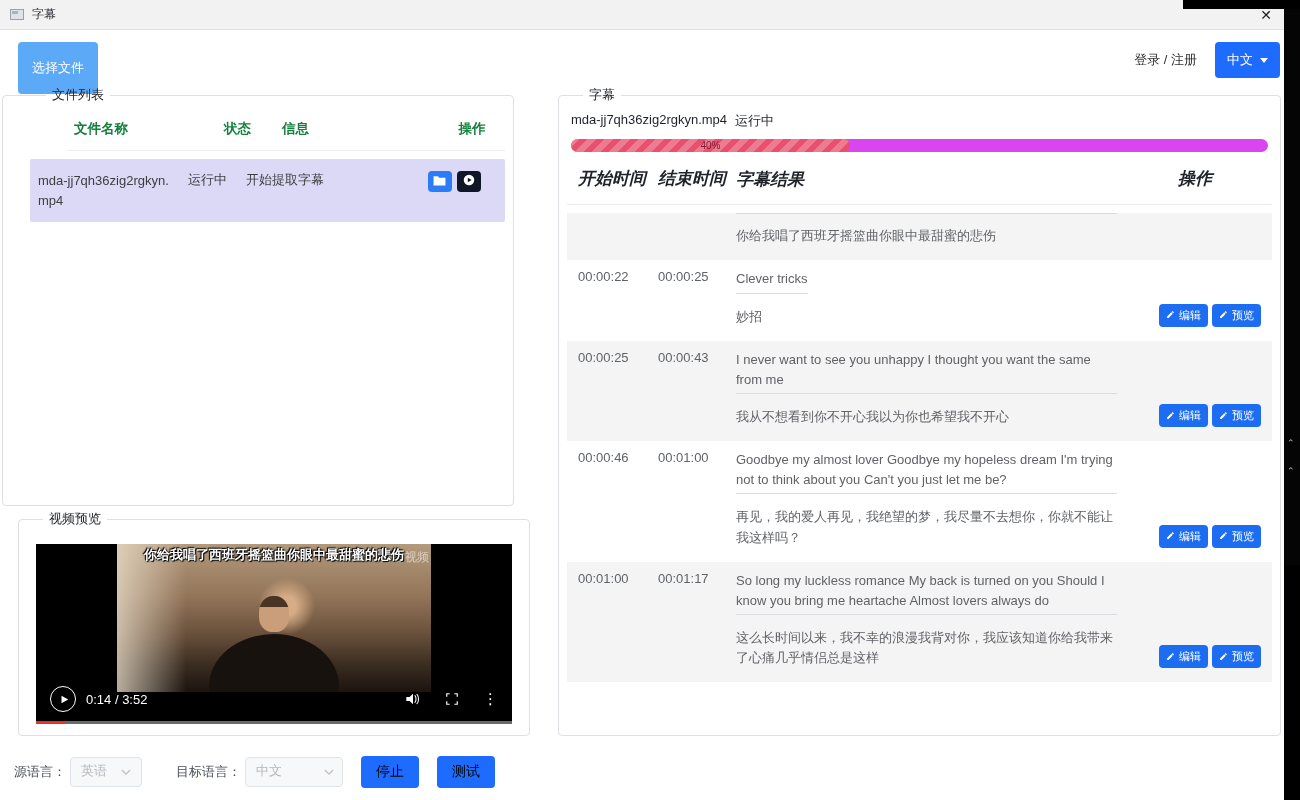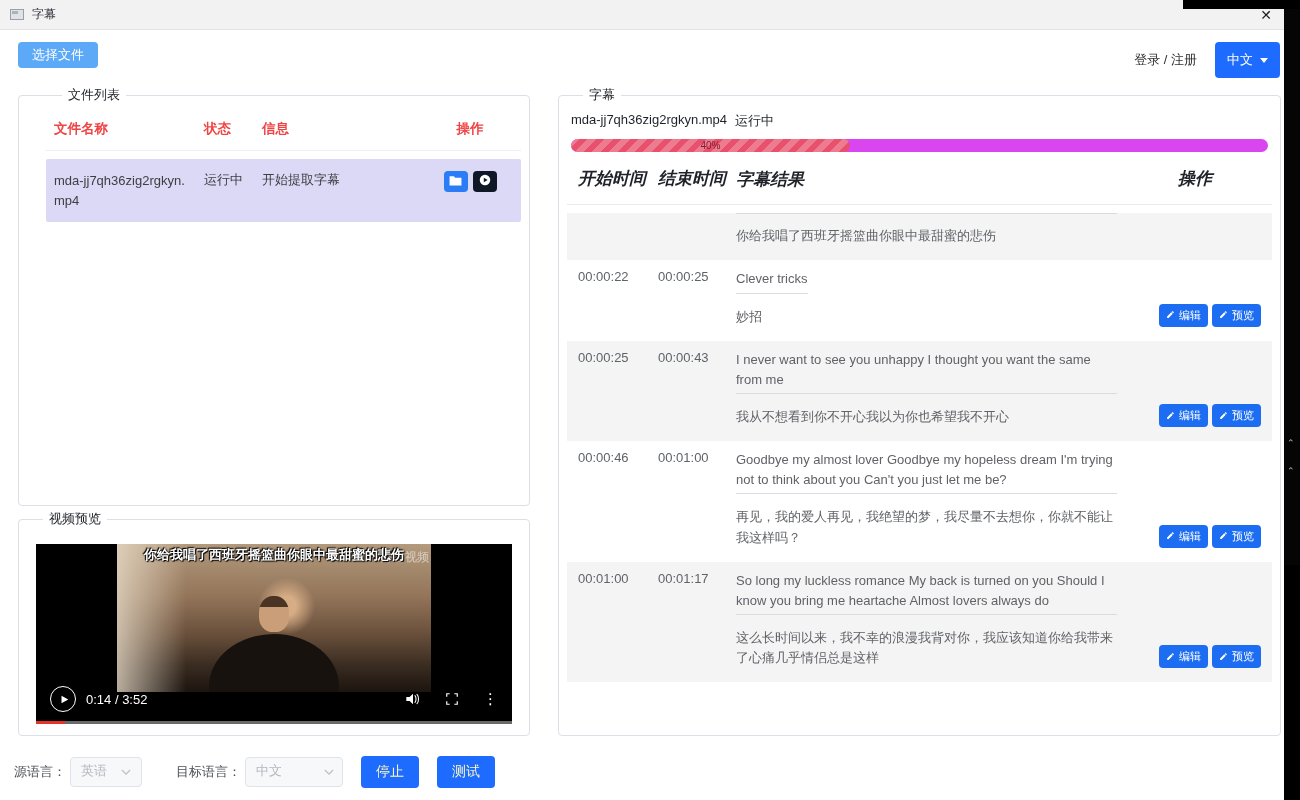--- a/index.html
+++ b/index.html
@@ -19,36 +19,36 @@
   .close-btn { position:absolute; right:12px; top:6px; font-size:14px; color:#222; cursor:pointer; line-height:18px; }
 
   .top-notch { position:absolute; right:0; top:0; width:117px; height:9px; background:#000; z-index:6; }
 
   
   .side-strip { position:absolute; right:0; top:0; width:16px; height:565px; background:#050505; z-index:5; }
   .strip-icon { position:absolute; left:3px; color:#b9bec4; font-size:9px; }
 
   
   .toolbar { position:absolute; left:0; top:38px; width:1284px; height:42px; }
-  .btn-select-file { position:absolute; left:18px; top:4px; background:#5ca9f8; color:#fff; font-size:13px; border:none; border-radius:4px; padding:4px 14px; cursor:pointer; }
+  .btn-select-file { position:absolute; left:18px; top:4px; background:#5ca9f8; color:#fff; font-size:13px; border:none; border-radius:4px; padding:17px 14px; cursor:pointer; }
   .toolbar-right { position:absolute; right:4px; top:4px; display:flex; align-items:center; gap:18px; }
   .login-link { font-size:13px; color:#303133; cursor:pointer; }
   .btn-lang { background:#1e6bff; color:#fff; font-size:13px; border:none; border-radius:4px; padding:9px 12px; cursor:pointer; display:flex; align-items:center; gap:7px; }
   .caret-down { width:0; height:0; border-left:4px solid transparent; border-right:4px solid transparent; border-top:5px solid #fff; display:inline-block; }
 
   
   fieldset { position:absolute; border:1px solid #dcdfe6; border-radius:4px; background:#fff; padding:0 8px 8px; }
   legend { font-size:13px; color:#1f2329; padding:0 6px; margin-left:16px; }
 
-  #fs-files { left:18px; top:86px; width:512px; height:420px;padding-left:27px; }
+  #fs-files { left:2px; top:86px; width:512px; height:420px;padding-left:27px; }
   #fs-video { left:18px; top:510px; width:512px; height:226px; }
   #fs-subs  { left:558px; top:86px; width:723px; height:650px; }
 
   
-  .fl-header { display:flex; font-size:13.5px; font-weight:bold; color:#ef4444; padding:16px 8px 12px; border-bottom:1px solid #ebeef5; }
+  .fl-header { display:flex; font-size:13.5px; font-weight:bold; color:#15803d; padding:16px 8px 12px; border-bottom:1px solid #ebeef5;margin-left:36px; }
   .fh-name{width:150px}.fh-status{width:58px}.fh-info{width:165px}.fh-action{flex:1;text-align:center}
   .fl-row { display:flex; background:#dcd9f6; padding:12px 8px; font-size:13px; color:#3c4043; margin-top:8px; border-radius:2px; cursor:pointer; }
   .fr-name{width:150px; word-break:break-all; line-height:1.5; padding-right:14px;}
   .fr-status{width:58px}.fr-info{width:165px}
   .fr-action{flex:1; display:flex; justify-content:center; align-items:flex-start; gap:5px;}
   .icon-btn { width:24px; height:21px; border:none; border-radius:4px; display:flex; align-items:center; justify-content:center; cursor:pointer; }
   .icon-btn.folder { background:#2a7cf7; }
   .icon-btn.play { background:#101828; }
 
   
@@ -74,21 +74,21 @@
   .scrub-played { height:100%; width:6%; background:#e5332a; }
 
   
   .footer-bar { position:absolute; left:0; top:744px; width:1284px; height:56px; background:#fff; display:flex; align-items:center; padding-left:14px; font-size:13px; color:#4a4f57; }
   .select-box { height:30px; background:#f7f8fa; border:1px solid #e0e3e9; border-radius:4px; display:flex; align-items:center; padding:0 8px 3px 10px; color:#b3b8bf; cursor:pointer; }
   .select-box .sel-value { margin-right:14px; font-size:13px; }
   .sel1 { width:72px; margin-left:4px; }
   .sel2 { width:98px; margin-left:4px; }
   .footer-label { margin-left:0; }
   .footer-label.second { margin-left:34px; }
-  .btn-primary { background:#1e6bff; color:#fef9c3; border:none; border-radius:4px; height:32px; padding:0 15px; font-size:14px; cursor:pointer; }
+  .btn-primary { background:#1e6bff; color:#000000; border:none; border-radius:4px; height:32px; padding:0 15px; font-size:14px; cursor:pointer; }
   .btn-stop { margin-left:18px; }
   .btn-test { margin-left:18px; }
 
   
   .sub-status { margin:8px 4px 0; font-size:13px; color:#1f2329; display:flex; gap:8px; }
   .progress-track { margin:9px 4px 0; height:13px; border-radius:7px; background:#d946ef; overflow:hidden; }
   .progress-fill { height:100%; border-radius:7px; background:#e8506b;
     background-image:repeating-linear-gradient(135deg, rgba(255,255,255,.25) 0 6px, rgba(255,255,255,0) 6px 12px);
     display:flex; align-items:center; justify-content:center; }
   .progress-label { font-size:10px; color:#7c1d33; line-height:13px; }

